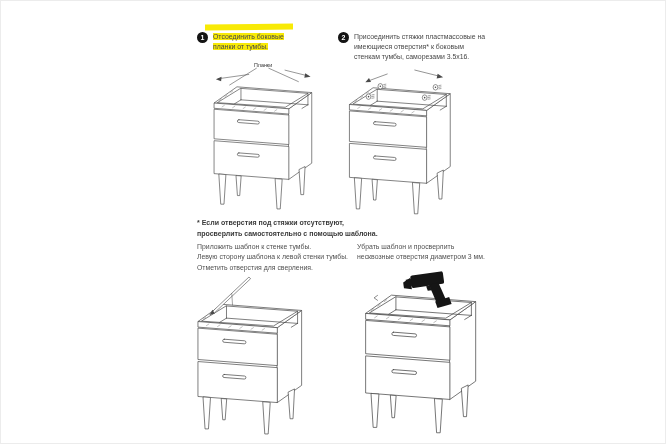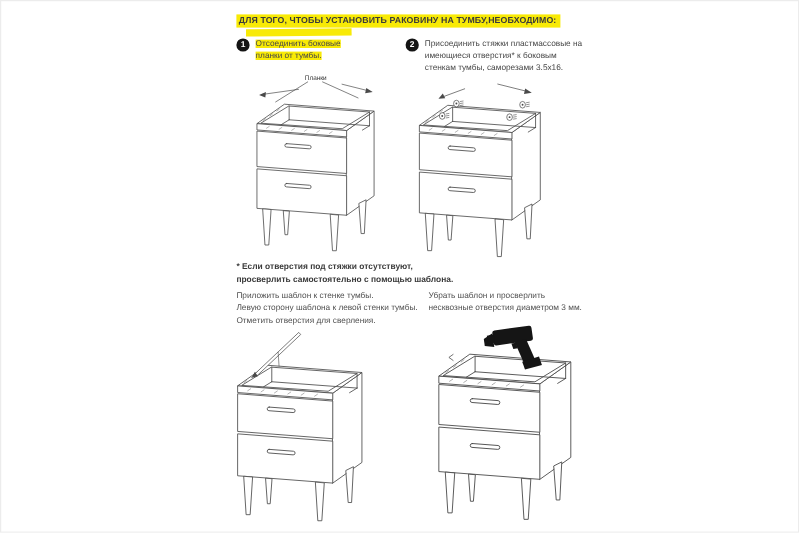--- a/index.html
+++ b/index.html
@@ -74,21 +74,20 @@
         <polygon points="101,115.5 107,112.5 105.5,142 103,142"></polygon>
       </g>
       <g id="fastener" stroke="#4a4a4a" stroke-width="0.6" fill="#ffffff">
         <ellipse cx="0" cy="0" rx="2.4" ry="2.8"></ellipse>
         <circle cx="0" cy="0" r="0.8" fill="#4a4a4a" stroke="none"></circle>
         <path fill="none" stroke-width="0.5" d="M3,-1.7 l3,-0.5 M3,0 l3,-0.5 M3,1.7 l3,-0.5"></path>
       </g>
     </defs>
   </svg>
 
-  <span class="abs hl title">ДЛЯ ТОГО, ЧТОБЫ УСТАНОВИТЬ РАКОВИНУ НА ТУМБУ,НЕОБХОДИМО:</span>
   <div class="abs hl-stroke"></div>
 
   <div class="abs step step1">
     <div class="badge">1</div>
     <div class="step-text"><span class="hl">Отсоединить боковые планки от тумбы.</span></div>
   </div>
 
   <div class="abs step step2">
     <div class="badge">2</div>
     <div class="step-text">Присоединить стяжки пластмассовые на имеющиеся отверстия* к боковым стенкам тумбы, саморезами 3.5х16.</div>

